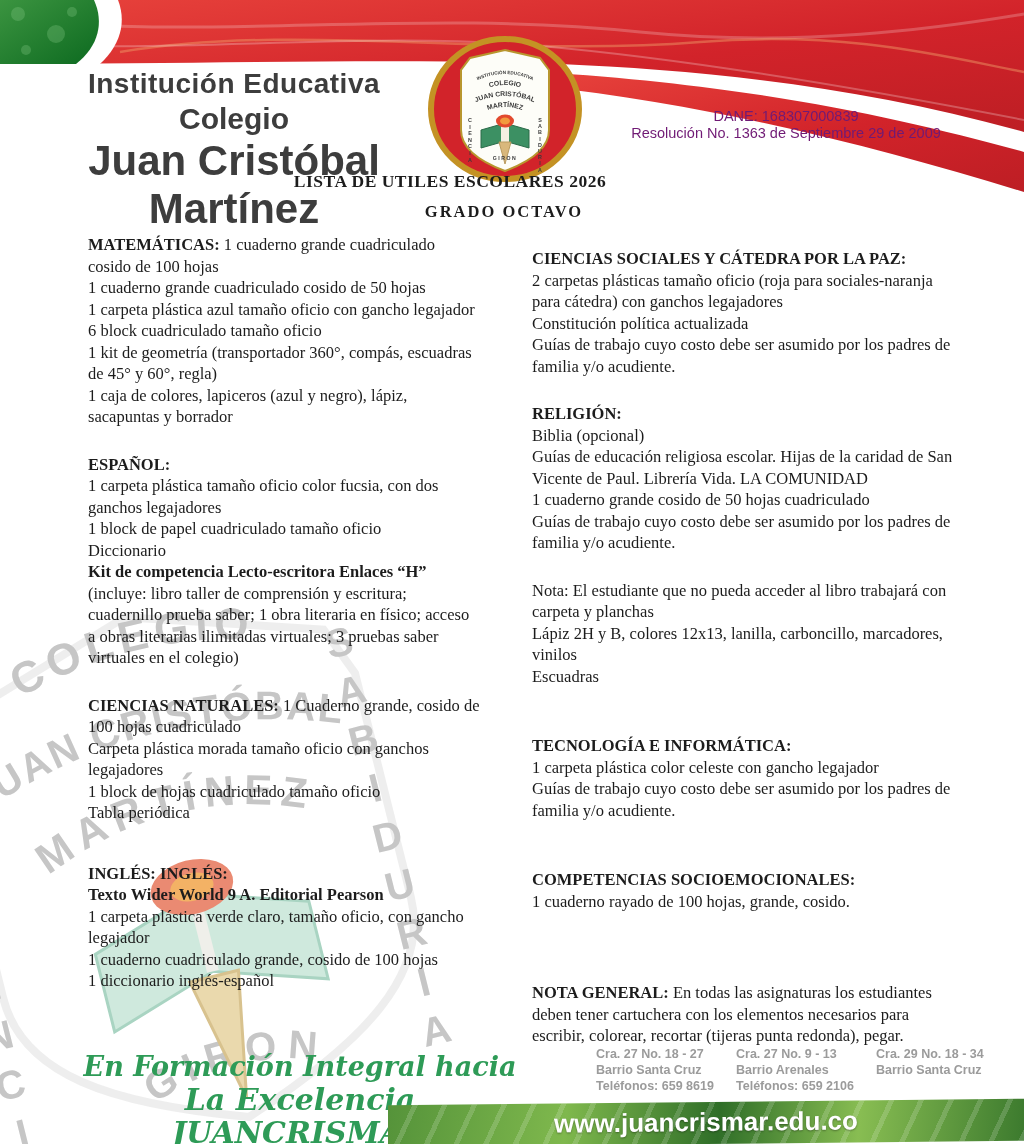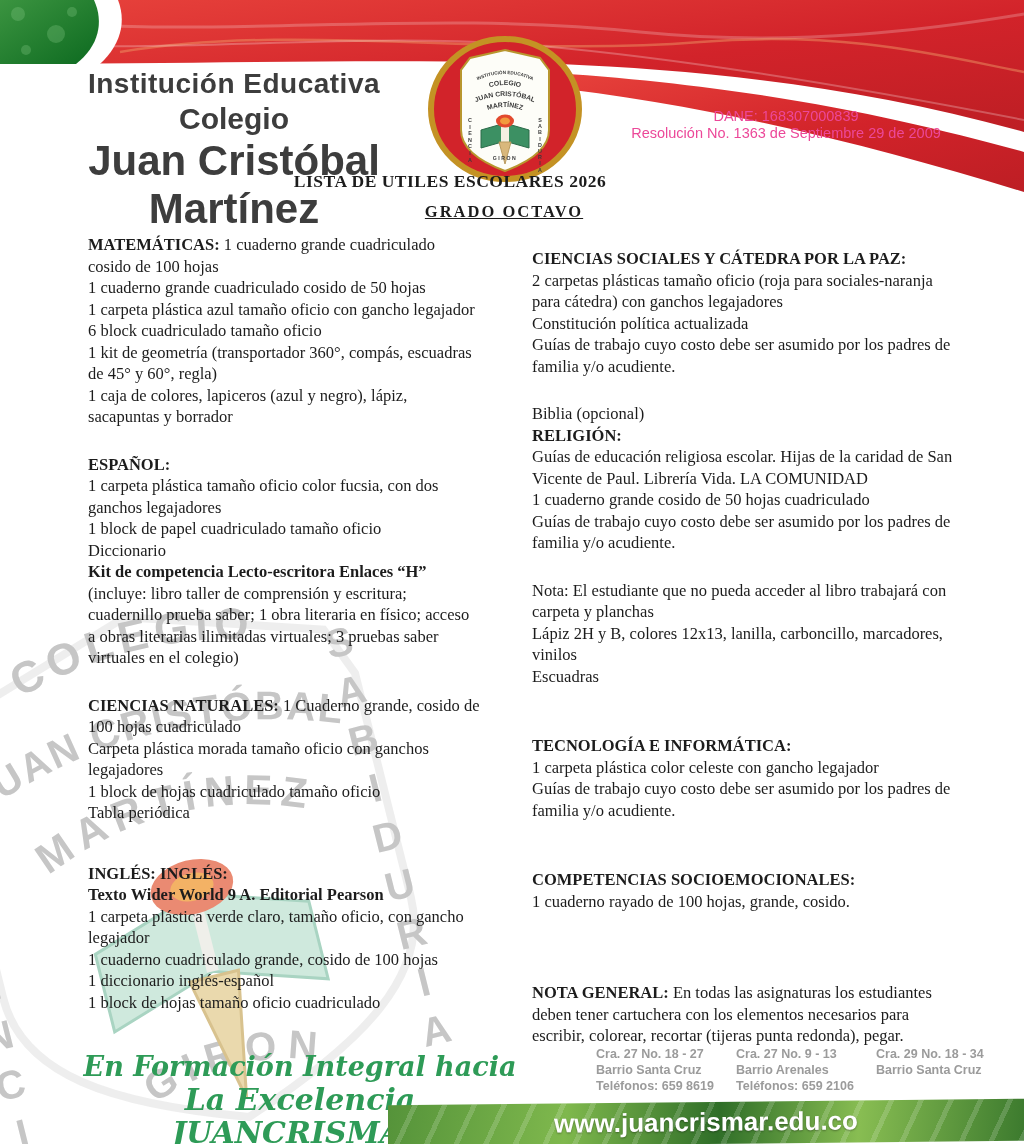--- a/index.html
+++ b/index.html
@@ -7,25 +7,25 @@
         font-family:"Liberation Serif",serif;color:#1c1c1c;}
   
   .banner{position:absolute;left:0;top:0;z-index:2;}
   .crest{position:absolute;left:428px;top:36px;z-index:4;}
   .head-left{position:absolute;left:28px;top:68px;width:412px;text-align:center;z-index:3;
              font-family:"Liberation Sans",sans-serif;color:#3d3d3d;}
   .head-left .inst{font-size:28px;font-weight:600;letter-spacing:.5px;}
   .head-left .col1{font-size:30px;font-weight:700;margin-top:2px;}
   .head-left .col2{font-size:42px;font-weight:700;margin-top:1px;}
   .head-right{position:absolute;left:612px;top:108px;width:348px;text-align:center;z-index:3;
-              font-family:"Liberation Sans",sans-serif;font-size:14.5px;color:#ec4899;line-height:17px;}
+              font-family:"Liberation Sans",sans-serif;font-size:14.5px;color:#701a75;line-height:17px;}
   .doc-title{position:absolute;left:0;top:171px;width:900px;text-align:center;z-index:5;
              font-weight:bold;font-size:17.5px;letter-spacing:.5px;}
   .doc-subtitle{position:absolute;left:0;top:202px;width:1008px;text-align:center;z-index:5;
-             font-weight:bold;font-size:16.5px;letter-spacing:2px;text-decoration:underline;}
+             font-weight:bold;font-size:16.5px;letter-spacing:2px;}
   
   .col{position:absolute;z-index:3;font-size:16.5px;line-height:21.5px;}
   .col-left{left:88px;top:234px;width:392px;}
   .col-right{left:532px;top:248px;width:424px;}
   .section{margin-bottom:26px;}
   .para{margin:0;}
   .para.bold{font-weight:bold;}
   .sec-h{font-weight:bold;}
   
   .watermark{position:absolute;left:-70px;top:548px;width:520px;height:580px;z-index:1;
@@ -166,33 +166,32 @@
         <p class="para">Carpeta plástica morada tamaño oficio con ganchos legajadores</p>
         <p class="para">1 block de hojas cuadriculado tamaño oficio</p>
         <p class="para">Tabla periódica</p>
       </div>
       <div class="section" style="margin-bottom: 26px;">
         <p class="para"><b class="sec-h">INGLÉS: INGLÉS:</b></p>
         <p class="para bold">Texto Wider World 9 A. Editorial Pearson</p>
         <p class="para">1 carpeta plástica verde claro, tamaño oficio, con gancho legajador</p>
         <p class="para">1 cuaderno cuadriculado grande, cosido de 100 hojas</p>
         <p class="para">1 diccionario inglés-español</p>
-        <p class="para">1 block de hojas tamaño oficio cuadriculado</p>
       </div>
     </div>
   <div class="col col-right" id="col-right">
       <div class="section" style="margin-bottom: 26px;">
         <p class="para"><b class="sec-h">CIENCIAS SOCIALES Y CÁTEDRA POR LA PAZ:</b></p>
         <p class="para">2 carpetas plásticas tamaño oficio (roja para sociales-naranja para cátedra) con ganchos legajadores</p>
         <p class="para">Constitución política actualizada</p>
         <p class="para">Guías de trabajo cuyo costo debe ser asumido por los padres de familia y/o acudiente.</p>
       </div>
       <div class="section" style="margin-bottom: 26px;">
+        <p class="para"><b class="sec-h">RELIGIÓN:</b></p>
         <p class="para">Biblia (opcional)</p>
-        <p class="para"><b class="sec-h">RELIGIÓN:</b></p>
         <p class="para">Guías de educación religiosa escolar. Hijas de la caridad de San Vicente de Paul. Librería Vida. LA COMUNIDAD</p>
         <p class="para">1 cuaderno grande cosido de 50 hojas cuadriculado</p>
         <p class="para">Guías de trabajo cuyo costo debe ser asumido por los padres de familia y/o acudiente.</p>
       </div>
       <div class="section" style="margin-bottom: 48px;">
         <p class="para">Nota: El estudiante que no pueda acceder al libro trabajará con carpeta y planchas</p>
         <p class="para">Lápiz 2H y B, colores 12x13, lanilla, carboncillo, marcadores, vinilos</p>
         <p class="para">Escuadras</p>
       </div>
       <div class="section" style="margin-bottom: 48px;">

